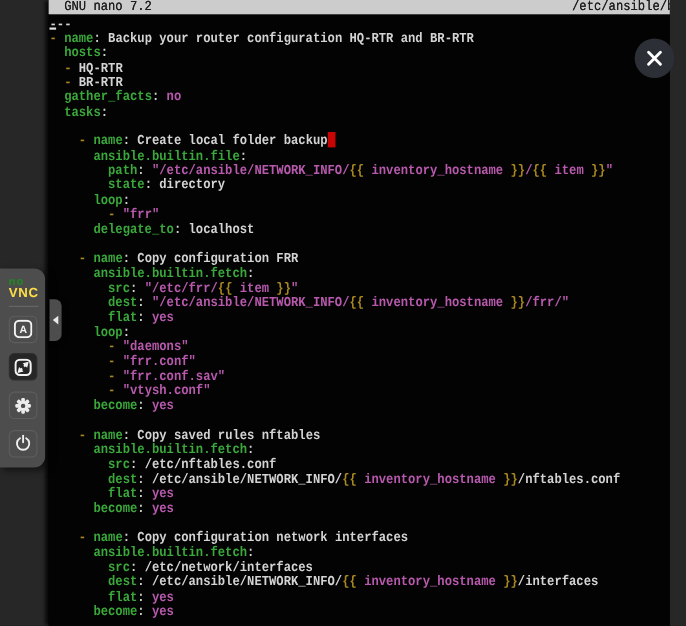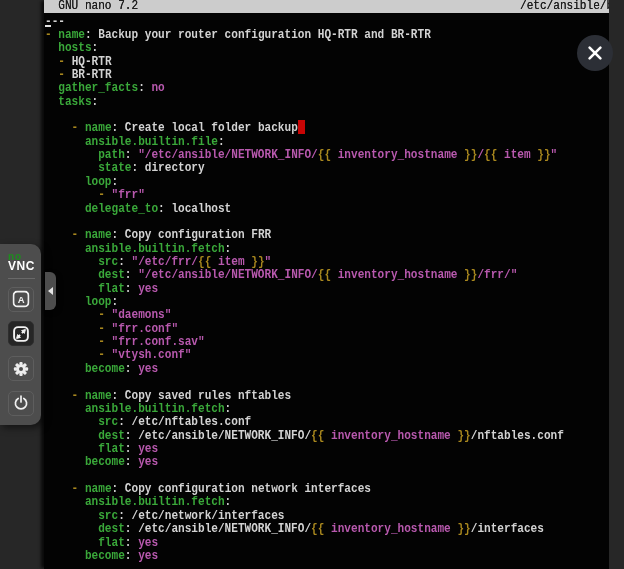--- a/index.html
+++ b/index.html
@@ -24,21 +24,21 @@
   .rb{}
   #rcur{position:absolute;left:254.2px;top:120.4px;width:6.9px;height:13.7px;background:#c80505;}
   #cur{position:absolute;left:0.5px;top:24.6px;width:6.6px;height:2.4px;background:#e2e2e2;}
   
   #panel{position:absolute;left:0;top:244px;width:40.5px;height:181px;background:#4d4d4d;
          border-radius:0 10px 10px 0;box-shadow:3px 3px 7px rgba(0,0,0,0.5);}
   #logo{font-family:"Liberation Sans",sans-serif;font-weight:bold;}
   #logo .l1{position:absolute;left:8px;top:7.5px;font-size:10px;line-height:10px;
         color:#1f8c1f;letter-spacing:0.85px;}
   #logo .l2{position:absolute;left:8px;top:15.7px;font-size:12px;line-height:12px;
-        color:#ffffff;letter-spacing:0.6px;}
+        color:#fde047;letter-spacing:0.6px;}
   #sep{position:absolute;left:8px;top:34px;width:26.5px;height:1px;background:#696969;}
   .btn{position:absolute;left:7.5px;width:26px;height:25px;border:1px solid #5e5e5e;
        border-radius:5px;box-sizing:border-box;}
   #b1{top:42.5px;}
   #b2{top:77px;background:#262626;border-color:#2e2e2e;}
   #b3{top:112px;}
   #b4{top:146.5px;}
   .btn svg{position:absolute;left:50%;top:50%;transform:translate(-50%,-50%);}
   #handle{position:absolute;left:44.5px;top:272px;width:11.5px;height:38px;background:#4d4d4d;
           border-radius:0 6px 6px 0;box-shadow:2px 2px 5px rgba(0,0,0,0.45);}

